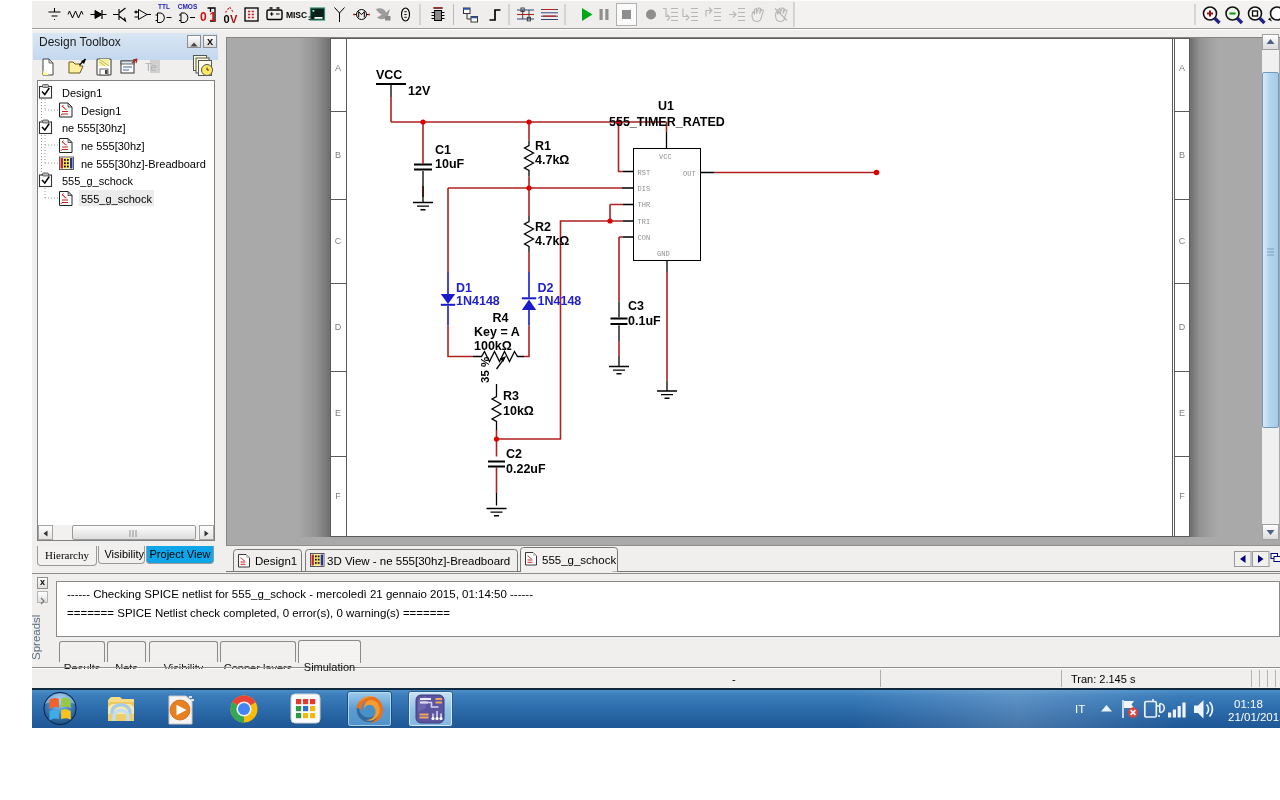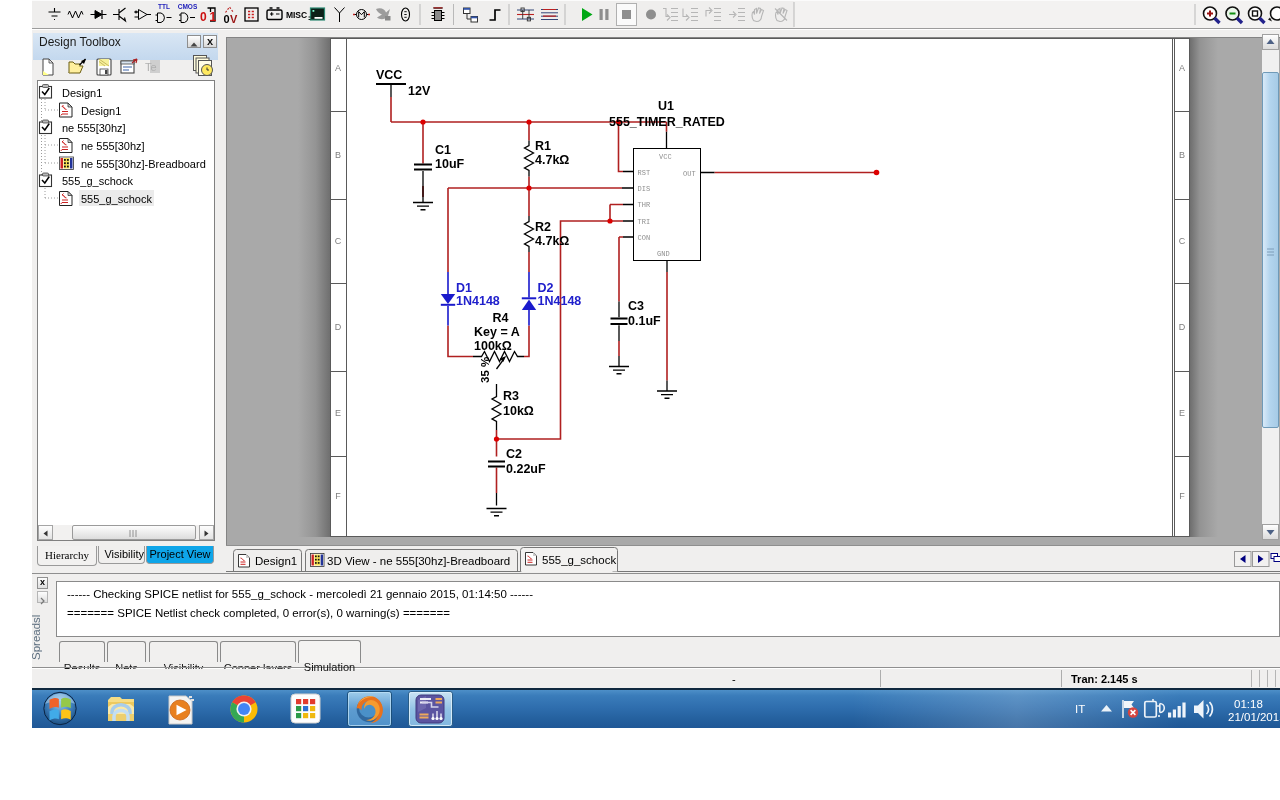--- a/index.html
+++ b/index.html
@@ -518,21 +518,21 @@
 <div class="abs stab" style="left:59px;width:46px;">Results</div>
 <div class="abs stab" style="left:107px;width:39px;">Nets</div>
 <div class="abs stab" style="left:149px;width:69px;">Visibility</div>
 <div class="abs stab" style="left:220px;width:76px;">Copper layers</div>
 <div class="abs stab" style="left:298px;width:63px;background:#f4f3f2;z-index:2;height:23px;top:640px;">Simulation</div>
 <div class="abs" style="left:32px;top:666.5px;width:1248px;height:1px;background:#8f8f8f;"></div>
 <div class="abs" id="sbar">
 <div class="abs" style="left:700px;top:4px;">-</div>
 <div class="abs" style="left:848px;top:1px;width:1px;height:17px;background:#adadad;"></div>
 <div class="abs" style="left:1029px;top:1px;width:1px;height:17px;background:#adadad;"></div>
-<div class="abs" style="left:1039px;top:4px;font-weight:bold;">Tran: 2.145 s</div>
+<div class="abs" style="left:1039px;top:4px;">Tran: 2.145 s</div>
 <div class="abs" style="left:1219px;top:1px;width:1px;height:17px;background:#b5b5b5;"></div>
 <div class="abs" style="left:1227px;top:1px;width:1px;height:17px;background:#b5b5b5;"></div>
 <div class="abs" style="left:1235px;top:1px;width:1px;height:17px;background:#b5b5b5;"></div>
 <div class="abs" style="left:1243px;top:1px;width:1px;height:17px;background:#b5b5b5;"></div>
 </div>
 <div class="abs" id="taskbar"></div>
 <svg class="abs" style="left:32px;top:690px;width:1248px;height:38px;" viewBox="0 0 1248 38">
 <defs>
 <radialGradient id="orb" cx="0.5" cy="0.32" r="0.75">
         <stop offset="0" stop-color="#9ecdee"></stop>

